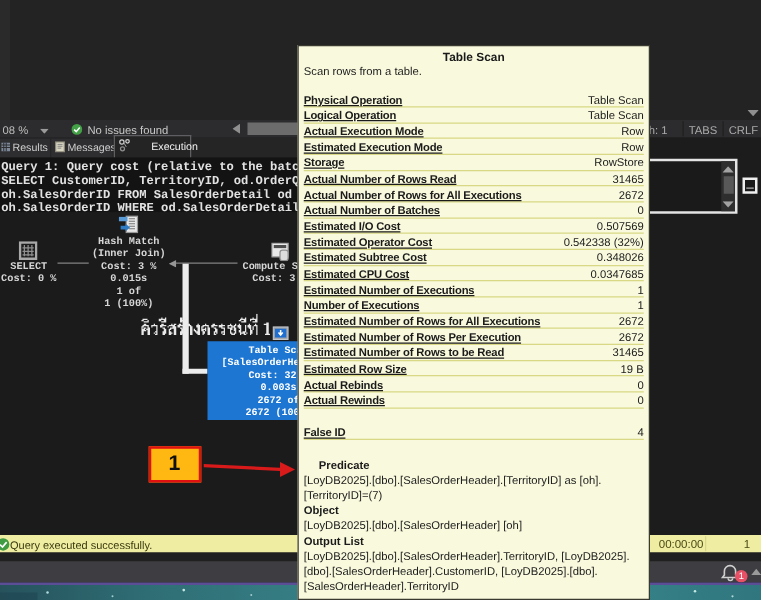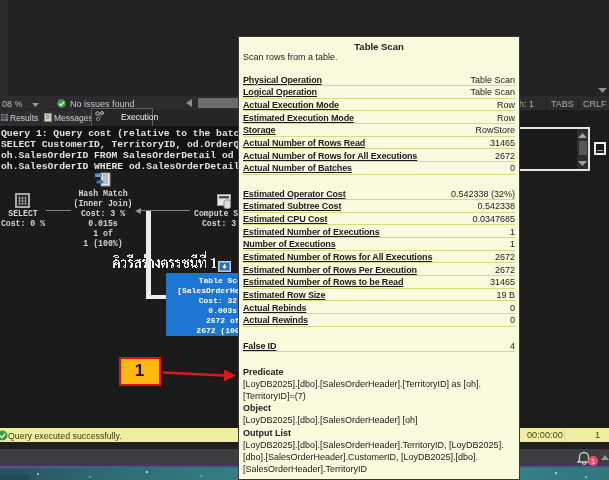--- a/index.html
+++ b/index.html
@@ -226,27 +226,31 @@
         <span>31465</span>
       </div>
 <div class="trow" style="top:112.0px">
         <b>Actual Number of Rows for All Executions</b>
         <span>2672</span>
       </div>
 <div class="trow" style="top:124.7px">
         <b>Actual Number of Batches</b>
         <span>0</span>
       </div>
+<div class="trow" style="top:137.4px">
+        <b>Estimated I/O Cost</b>
+        <span>0.507569</span>
+      </div>
 <div class="trow" style="top:150.0px">
         <b>Estimated Operator Cost</b>
         <span>0.542338 (32%)</span>
       </div>
 <div class="trow" style="top:162.7px">
         <b>Estimated Subtree Cost</b>
-        <span>0.542338</span>
+        <span>0.348026</span>
       </div>
 <div class="trow" style="top:175.4px">
         <b>Estimated CPU Cost</b>
         <span>0.0347685</span>
       </div>
 <div class="trow" style="top:188.0px">
         <b>Estimated Number of Executions</b>
         <span>1</span>
       </div>
 <div class="trow" style="top:200.7px">
@@ -275,21 +279,21 @@
       </div>
 <div class="trow" style="top:276.7px">
         <b>Actual Rewinds</b>
         <span>0</span>
       </div>
 <div class="trow" style="top:302.1px">
         <b>False ID</b>
         <span>4</span>
       </div>
 
-    <div class="tline" style="top:329.5px;font-weight:bold;">Predicate</div>
+    <div class="tline" style="top:329.5px;font-weight:bold;margin-left:12px;">Predicate</div>
     <div class="tline" style="top:341.7px;">[LoyDB2025].[dbo].[SalesOrderHeader].[TerritoryID] as [oh].</div>
     <div class="tline" style="top:353.9px;">[TerritoryID]=(7)</div>
     <div class="tline" style="top:366.1px;font-weight:bold;">Object</div>
     <div class="tline" style="top:378.3px;">[LoyDB2025].[dbo].[SalesOrderHeader] [oh]</div>
     <div class="tline" style="top:390.5px;font-weight:bold;">Output List</div>
     <div class="tline" style="top:402.7px;">[LoyDB2025].[dbo].[SalesOrderHeader].TerritoryID, [LoyDB2025].</div>
     <div class="tline" style="top:414.9px;">[dbo].[SalesOrderHeader].CustomerID, [LoyDB2025].[dbo].</div>
     <div class="tline" style="top:427.1px;">[SalesOrderHeader].TerritoryID</div>
   </div>
 

